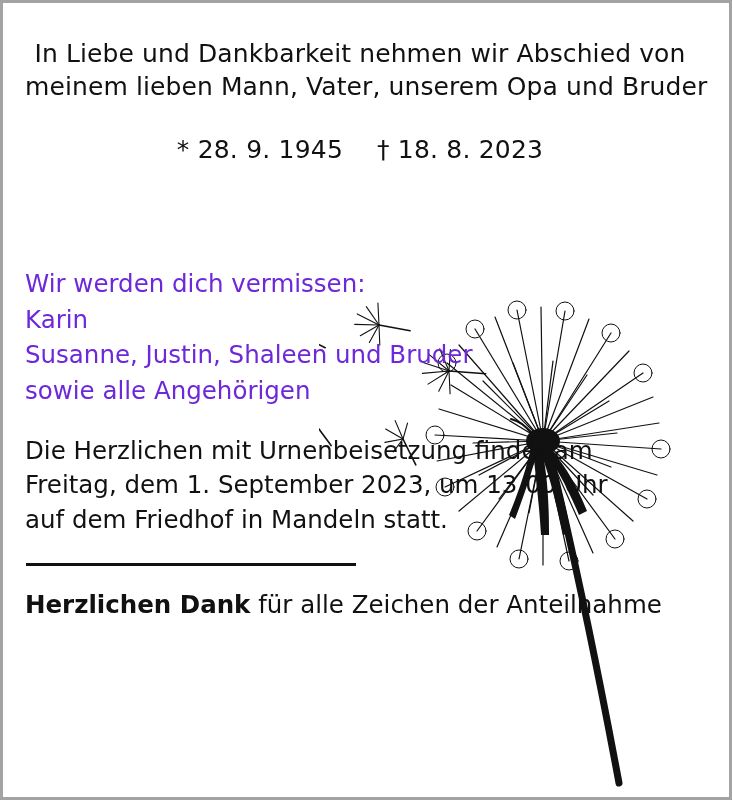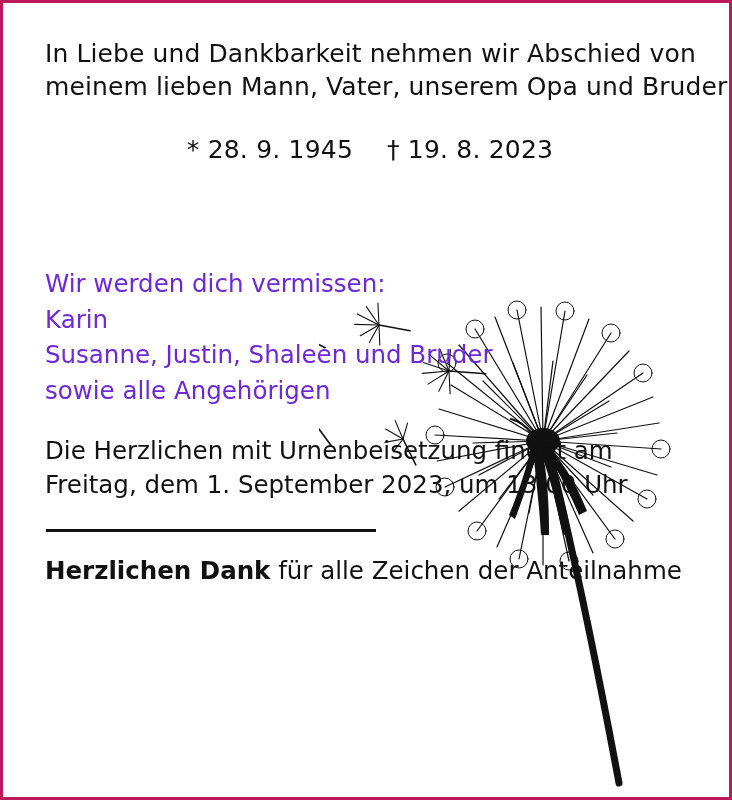--- a/index.html
+++ b/index.html
@@ -14,22 +14,22 @@
     color: #111111;
     overflow: hidden;
   }
 
   .obituary-card {
     position: relative;
     box-sizing: border-box;
     width: 732px;
     height: 800px;
     background: #ffffff;
-    border: 3px solid #be185d;
-    padding: 30px 34px 20px 42px;
+    border: 3px solid #a3a3a3;
+    padding: 30px 34px 20px 22px;
     overflow: hidden;
   }
 
   
   .artwork {
     position: absolute;
     right: -10px;
     top: 250px;
     width: 420px;
     height: 540px;
@@ -297,34 +297,35 @@
 
   <div class="content">
 
     <div class="intro">
       <span class="line">In Liebe und Dankbarkeit nehmen wir Abschied von</span>
       <span class="line">meinem lieben Mann, Vater, unserem Opa und Bruder</span>
     </div>
 
 
     <div class="dates">
-      <span class="birth">* 28. 9. 1945</span><span class="cross">† 19. 8. 2023</span>
+      <span class="birth">* 28. 9. 1945</span><span class="cross">† 18. 8. 2023</span>
     </div>
 
     <div class="block-missing">
       <span class="l">Wir werden dich vermissen:</span>
       <span class="l">Karin</span>
       <span class="l">Susanne, Justin, Shaleen und Bruder</span>
       <span class="l">sowie alle Angehörigen</span>
     </div>
 
 
     <div class="ceremony">
       <span class="l">Die Herzlichen mit Urnenbeisetzung findet am</span>
       <span class="l">Freitag, dem 1. September 2023, um 13.00 Uhr</span>
+      <span class="l">auf dem Friedhof in Mandeln statt.</span>
     </div>
 
     <hr class="divider">
 
     <div class="thanks">
       <span class="strong">Herzlichen Dank</span><span> für alle Zeichen der Anteilnahme</span>
       
     </div>
 
   </div>

